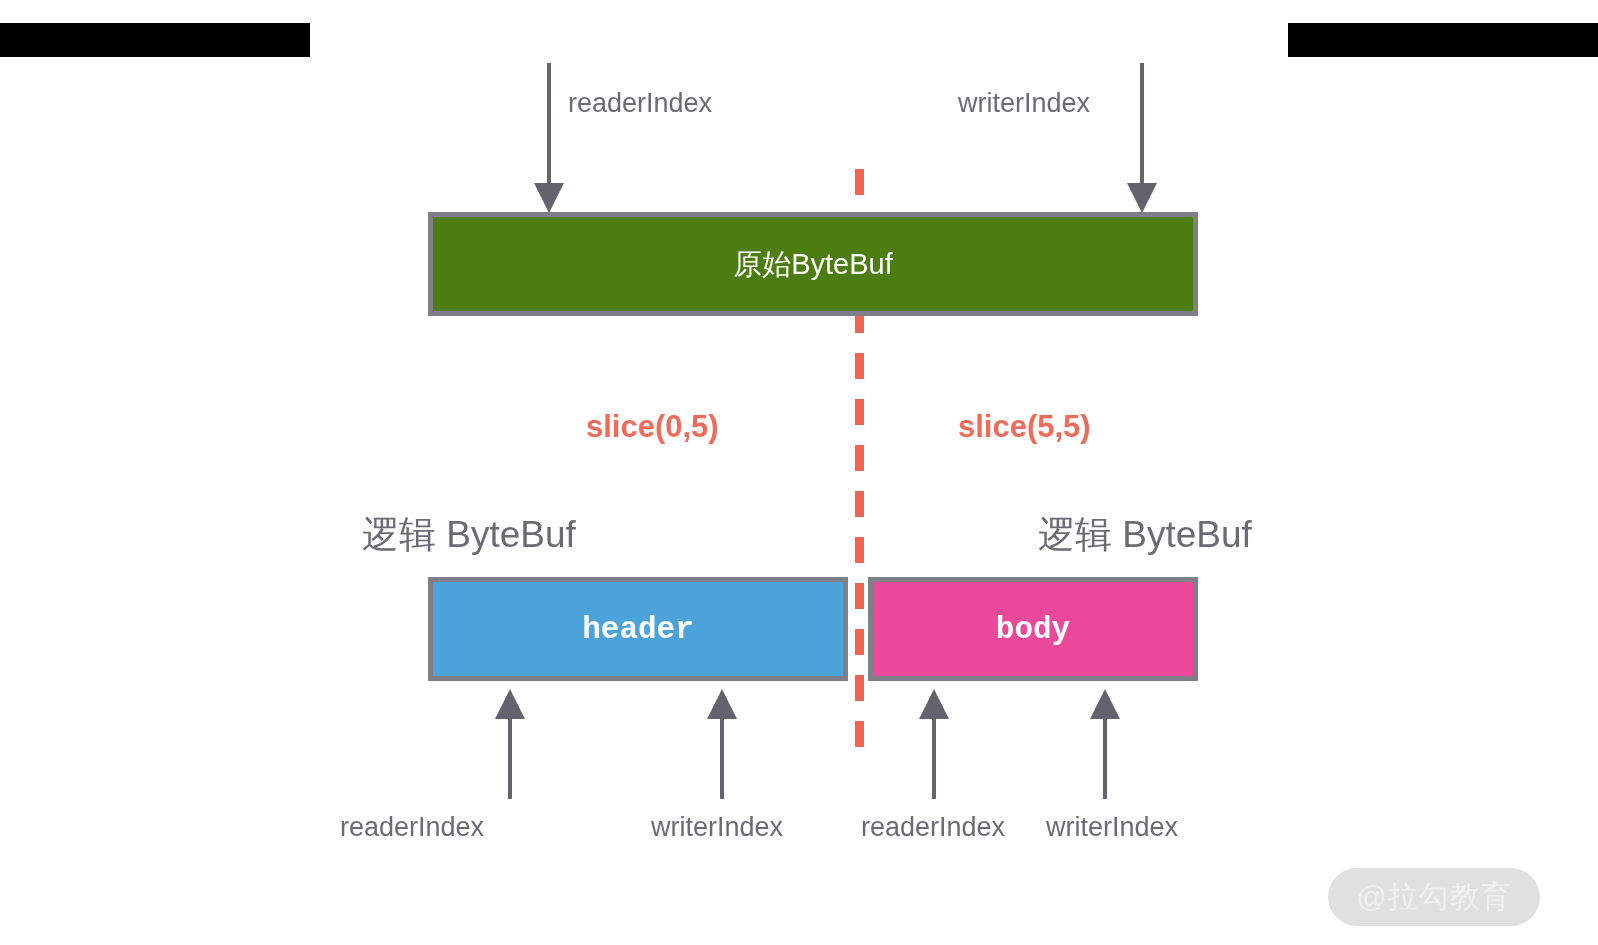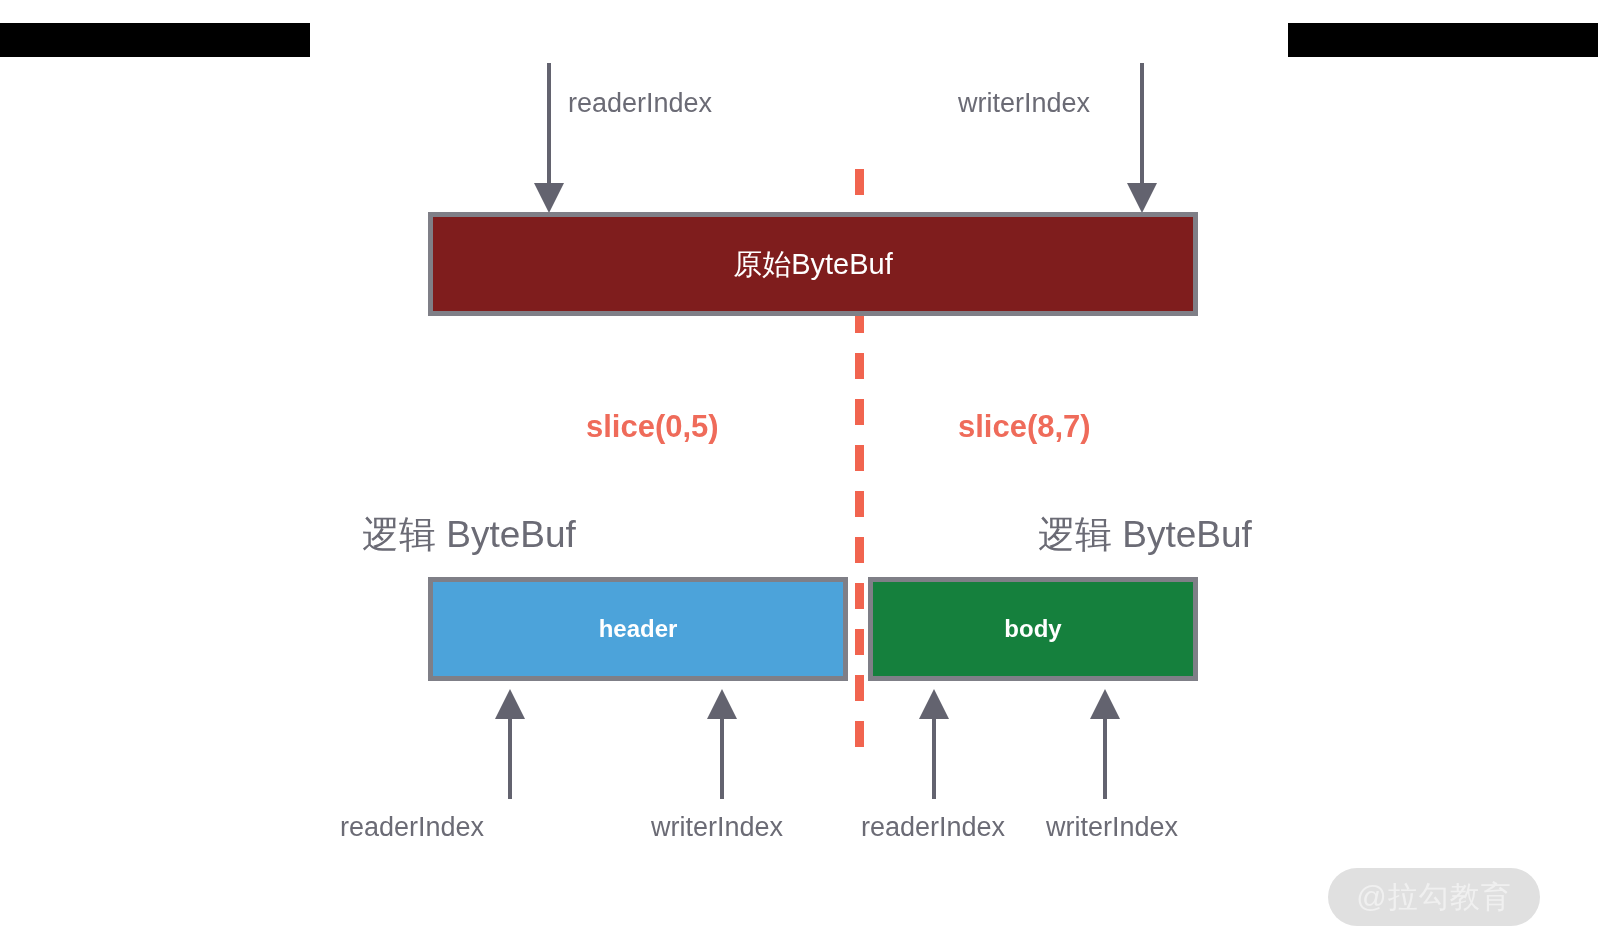--- a/index.html
+++ b/index.html
@@ -59,25 +59,25 @@
     display: flex;
     align-items: center;
     justify-content: center;
   }
   .box-text {
     color: #ffffff;
     font-size: 29px;
     line-height: 1;
     font-weight: 400;
   }
-  .box-text.bold { font-weight: bold; font-size: 24px; }
-
-  #orig-bytebuf { left: 428px; top: 189px; width: 770px; height: 104px; background: #7f1d1d; }
+  .box-text.bold { font-weight: bold; font-size: 31px; font-family: Liberation Mono, monospace; }
+
+  #orig-bytebuf { left: 428px; top: 189px; width: 770px; height: 104px; background: #4d7c0f; }
   #header-box   { left: 428px; top: 554px; width: 420px; height: 104px; background: #4ca3da; }
-  #body-box     { left: 868px; top: 554px; width: 330px; height: 104px; background: #15803d; }
+  #body-box     { left: 868px; top: 554px; width: 330px; height: 104px; background: #ec4899; }
 
   
   #divider {
     position: absolute;
     left: 855px;
     top: 146px;
     width: 9px;
     height: 596px;
     background: repeating-linear-gradient(
       to bottom,
@@ -151,21 +151,21 @@
   </div>
   <div class="label" style="left:958px; top:67px;">writerIndex</div>
 
   <div id="divider"></div>
 
   <div class="box" id="orig-bytebuf">
     <span class="box-text">原始ByteBuf</span>
   </div>
 
   <div class="slice-label" style="left:586px; top:388px;">slice(0,5)</div>
-  <div class="slice-label" style="left:958px; top:388px;">slice(8,7)</div>
+  <div class="slice-label" style="left:958px; top:388px;">slice(5,5)</div>
 
   <div class="label big" style="left:362px; top:493px;">逻辑 ByteBuf</div>
   <div class="label big" style="left:1038px; top:493px;">逻辑 ByteBuf</div>
 
   <div class="box" id="header-box">
     <span class="box-text bold">header</span>
   </div>
   <div class="box" id="body-box">
     <span class="box-text bold">body</span>
   </div>

